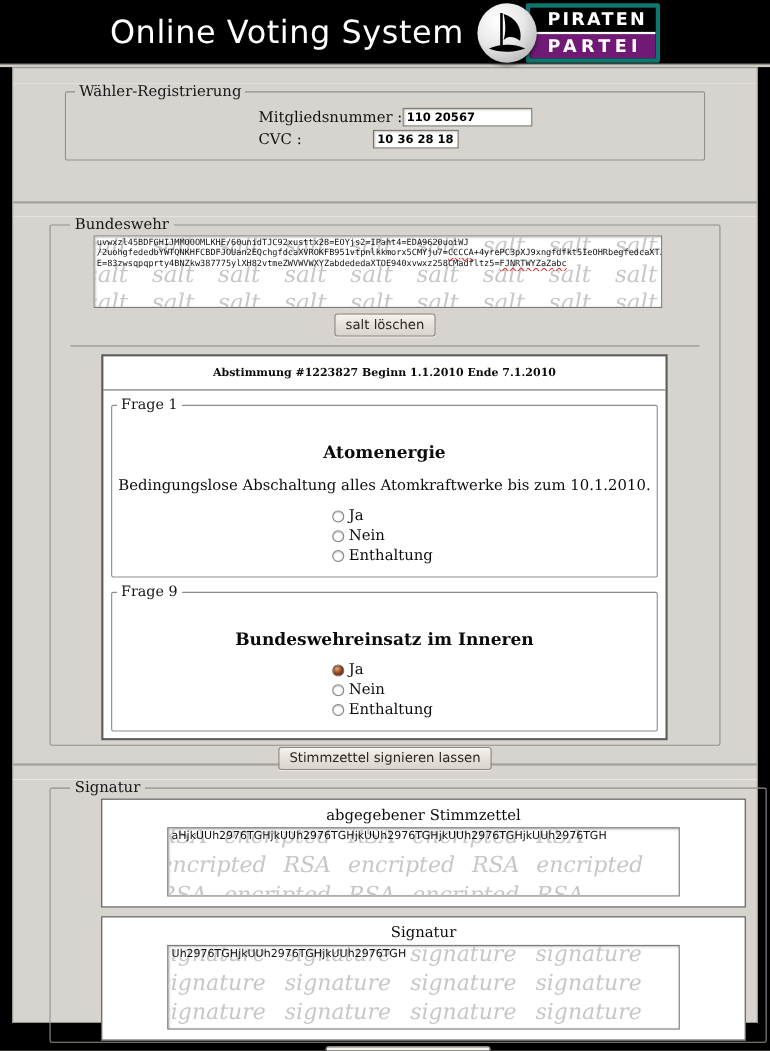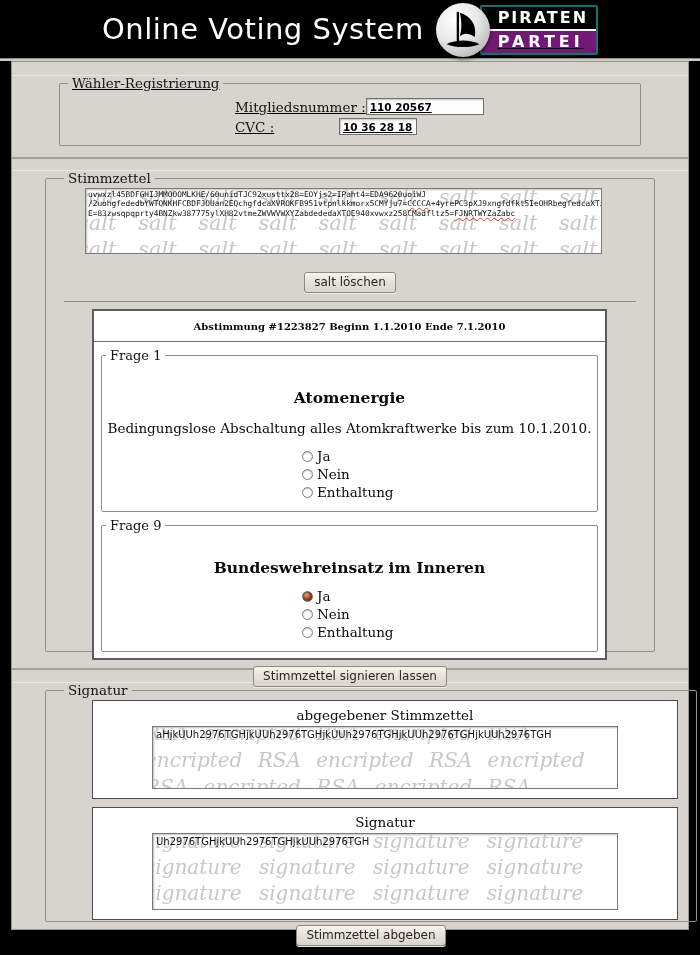--- a/index.html
+++ b/index.html
@@ -1,37 +1,37 @@
 <!DOCTYPE html>
 <html><head>
 <meta charset="utf-8">
 <style>
   * { margin:0; padding:0; box-sizing:border-box; }
   html,body { width:700px; height:955px; background:#000; overflow:hidden; }
   body { font-family:"DejaVu Sans","Liberation Sans",sans-serif; }
 
   
-  .header { height:58px; display:flex; align-items:center; justify-content:center; gap:12px; background:#000;text-decoration:underline; }
+  .header { height:58px; display:flex; align-items:center; justify-content:center; gap:12px; background:#000; }
   .page-title { color:#fff; font-size:29px; font-weight:normal; letter-spacing:0.5px;
                 text-shadow:0 1px 2px #000; font-family:"DejaVu Sans","Liberation Sans",sans-serif; }
   .logo { display:flex; align-items:center; position:relative; top:1px; }
   .logo-circle { width:54px; height:54px; border-radius:50%; z-index:2; margin-right:-10px;
                  background:radial-gradient(circle at 35% 30%, #ffffff 0%, #e8e8e8 45%, #9f9f9f 100%);
                  box-shadow:0 2px 4px rgba(0,0,0,.6); display:flex; align-items:center; justify-content:center; }
-  .logo-text { border:2px solid #0f766e; border-radius:2px; overflow:hidden; z-index:1; }
+  .logo-text { border:4px solid #0f766e; border-radius:2px; overflow:hidden; z-index:1; }
   .logo-row-top { background:#000; color:#fff; font-weight:bold; font-size:16px; letter-spacing:2px;
                   padding:1px 8px 1px 16px; line-height:20px; }
   .logo-row-bottom { color:#fff; font-weight:bold; font-size:16px; letter-spacing:4px;
                      padding:1px 8px 1px 16px; line-height:20px; border-top:2px solid #fff; }
   .header-divider { height:3px; background:#cfccc7; border-top:1px solid #8f8d89; }
 
   
   .panel { margin:0 11px; height:869px; background:#d7d4cf; border:1px solid #97958f; }
   .sec { border-bottom:2px solid #a3a19c; box-shadow:inset 0 1px 0 #e9e7e2; }
-  .sec1 { height:84px;text-decoration:underline; }
+  .sec1 { height:110px; }
   .sec2 { height:500px; }
   .sec3 { height:267px; border-bottom:none; }
 
   fieldset { border:1px solid #91908b; border-radius:2px; }
   legend { font-family:"DejaVu Serif","Liberation Serif",serif; font-size:13.5px; color:#141414; padding:0 4px; }
 
   
   .fs-reg { margin:13px 47px 0 47px; padding:4px 8px 10px 8px; }
   .form-row { margin-left:167px; margin-top:3px; display:flex; align-items:center;
               font-family:"DejaVu Serif","Liberation Serif",serif; font-size:13.5px; color:#111; }
@@ -51,21 +51,21 @@
                color:#c7c7c7; pointer-events:none; }
   .salt-wm { font-size:21px; line-height:26px; word-spacing:15px; top:-5px; }
   .code { position:relative; z-index:1; font-family:"DejaVu Sans Mono","Liberation Mono",monospace;
           font-size:7.8px; line-height:9.3px; color:#111; white-space:pre; padding:1px 2px; }
   .misspell { text-decoration:underline wavy #e03c31; text-decoration-skip-ink:none; text-underline-offset:1px; }
 
   .btn-row { text-align:center; }
   .btn { display:inline-block; font-family:"DejaVu Sans","Liberation Sans",sans-serif; font-size:12px; color:#2b2620;
          background:linear-gradient(#f7f4f0,#e6e2dc 45%,#d9d4ce); border:1px solid #8f887e; border-radius:3px;
          padding:2px 9px 3px 9px; box-shadow:0 1px 0 #eceae6; cursor:pointer; }
-  .btn-salt { margin-top:18px; }
+  .btn-salt { margin-top:5px; }
   .divider { border:none; border-top:1px solid #8d8b86; margin:8px 0 0 0; }
 
   
   .vote-box { margin:7px 0 0 28px; width:515px; background:#fff; border:2px solid #5c5c5c;
               font-family:"DejaVu Serif","Liberation Serif",serif; color:#0b0b0b; }
   .vote-title { text-align:center; font-weight:bold; font-size:10px; padding:10px 0 9px 0;
                 border-bottom:1px solid #6e6e6e; }
   .frage { margin:6px 7px; padding:0 4px 10px 4px; border:1px solid #8d8d8d; }
   .frage legend { font-size:13px; }
   .q-heading { text-align:center; font-weight:bold; font-size:15.5px; margin-top:25px; }
@@ -127,21 +127,21 @@
       </div>
       <div class="form-row">
         <label>CVC :</label>
         <input class="txt-input w78" type="text" value="10 36 28 18" style="">
       </div>
     </fieldset>
   </div>
 
   <div class="sec sec2">
     <fieldset class="fs-stimm">
-      <legend>Stimmzettel</legend>
+      <legend>Bundeswehr</legend>
 
       <div class="ta salt-ta">
         <div class="watermark salt-wm">salt salt salt salt salt salt salt salt salt salt salt salt salt salt salt salt salt salt salt salt salt salt salt salt salt salt salt salt salt salt salt salt salt salt salt salt salt salt salt salt salt salt salt salt salt salt salt salt salt salt salt salt salt salt salt salt salt salt salt salt </div>
         <div class="code"><span>uvwxzl45BDFGHIJMMOOOMLKHE/60unidTJC92xusttx28=EOYjs2=IPaht4=EDA9620uoiWJ</span>
 <span>/2uohgfededbYWTQNKHFCBDFJOUan2EQchgfdcaXVROKFB951vtpnlkkmorx5CMYju7=</span><span class="misspell">CCCCA</span><span>+4yrePC3pXJ9xngfdfkt5IeOHRbegfedcaXTJ</span>
 <span>E=83zwsqpqprty4BNZkw387775ylXH82vtmeZWVWVWXYZabdededaXTOE940xvwxz258CMadfltz5=</span><span class="misspell">FJNRTWYZaZabc</span></div>
       </div>
 
       <div class="btn-row">
         <button class="btn btn-salt">salt löschen</button>

